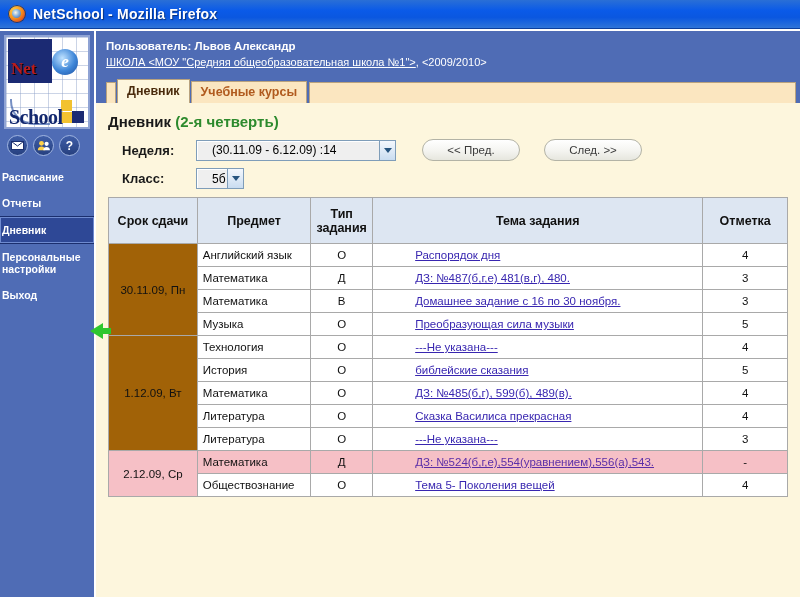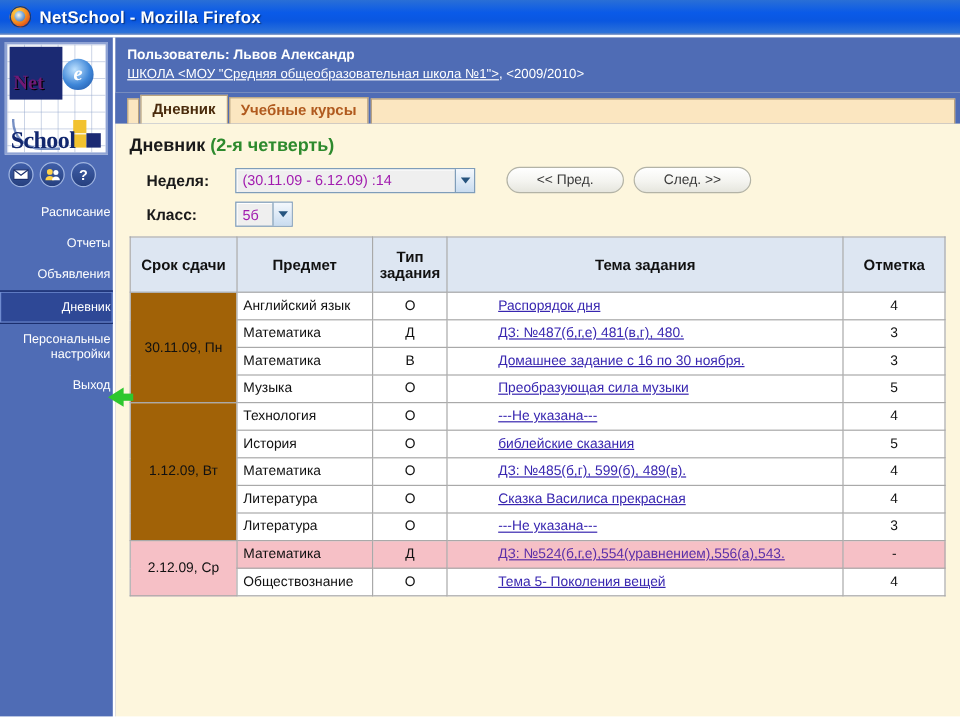--- a/index.html
+++ b/index.html
@@ -79,21 +79,21 @@
       linear-gradient(to right, rgba(140,160,200,.45) 1px, transparent 1px),
       linear-gradient(to bottom, rgba(140,160,200,.45) 1px, transparent 1px);
     background-size: 14px 14px;
   }
   .logo-navy {
     position: absolute; left: 2px; top: 2px; width: 44px; height: 44px;
     background: #1b2a73;
   }
   .logo-net {
     position: absolute; left: 5px; top: 22px;
-    color: #701a75; font-weight: bold; font-size: 17px;
+    color: #b91c1c; font-weight: bold; font-size: 17px;
     font-family: "Liberation Serif", serif;
     text-shadow: 1px 1px 0 #000;
   }
   .logo-school {
     position: absolute; left: 3px; top: 44px;
     color: #12276e; font-weight: bold; font-size: 20px;
     font-family: "Liberation Serif", serif;
     letter-spacing: -.5px;
     margin-top: 25px;
   }
@@ -123,22 +123,22 @@
     background: linear-gradient(180deg, #3f5ea8 0%, #26407f 100%);
     border: 1px solid #9fb4e0;
     color: #ffffff; font-size: 12px; font-weight: bold;
     display: flex; align-items: center; justify-content: center;
     cursor: pointer; line-height: 1;
   }
   .circ-icon svg { display:block; }
 
   .nav { display: flex; flex-direction: column; padding-top: 4px; }
   .nav-item {
-    color: #ffffff; font-size: 10.5px; font-weight: normal;
-    text-align: right; padding: 7px 2px; cursor: pointer;
+    color: #ffffff; font-size: 10.5px; font-weight: bold;
+    text-align: left; padding: 7px 2px; cursor: pointer;
     line-height: 12px;
   }
   .nav-item.active {
     background: #2e4896;
     border-top: 1px solid #1b2f6e;
     border-bottom: 1px solid #1b2f6e;
     box-shadow: inset 0 0 0 1px #6f8bd0;
   }
 
   .green-arrow {
@@ -223,38 +223,38 @@
     display: flex; align-items: center; margin-bottom: 7px;
   }
   .filter-label {
     font-size: 13px; font-weight: bold; color: #1a1a1a;
     width: 66px; margin-right: 8px;
   }
   .select {
     background: #efefef;
     border: 1px solid #7f9db9;
     height: 21px; display: inline-flex; align-items: center;
-    font-size: 12px; color: #a21caf; padding-left: 5px;
+    font-size: 12px; color: #000000; padding-left: 15px;
     cursor: pointer; box-shadow: inset 1px 1px 0 #fff;
   }
   .select.week { width: 200px; }
   .select.klass { width: 48px; }
   .select .val { flex: 1 1 auto; white-space: nowrap; }
   .select .arrow {
     width: 16px; height: 19px; flex: 0 0 16px;
     background: linear-gradient(180deg,#f4f8fd 0%,#c9dcf0 100%);
     border-left: 1px solid #7f9db9;
     display: flex; align-items: center; justify-content: center;
   }
   .select .arrow i {
     display: block; width: 0; height: 0;
     border-left: 4px solid transparent; border-right: 4px solid transparent;
     border-top: 5px solid #26547f;
   }
-  .navbtns { display: flex; gap: 8px; margin-left: 26px; }
+  .navbtns { display: flex; gap: 24px; margin-left: 26px; }
   .pillbtn {
     min-width: 98px; height: 22px;
     border-radius: 11px;
     background: linear-gradient(180deg, #ffffff 0%, #f4f4f0 55%, #e6e6de 100%);
     border: 1px solid #b3b3a6;
     font-size: 11.5px; color: #3a3a3a;
     display: flex; align-items: center; justify-content: center;
     cursor: pointer;
   }
 
@@ -349,21 +349,20 @@
             <circle cx="9.6" cy="3.8" r="2.1" fill="#ffffff"></circle>
             <path d="M6.3 10.2 c0-2 1.5-3.2 3.3-3.2 s3.3 1.2 3.3 3.2z" fill="#ffffff"></path>
           </svg>
         </div>
         <div class="circ-icon">?</div>
       </div>
 
       <div class="nav">
         <div class="nav-item">Расписание</div>
         <div class="nav-item">Отчеты</div>
-        <div class="nav-item">Объявления</div>
         <div class="nav-item active">Дневник</div>
         <div class="nav-item">Персональные настройки</div>
         <div class="nav-item">Выход</div>
       </div>
     </div>
 
     <div class="green-arrow"></div>
     <div class="green-arrow-tail"></div>
 
     <div class="content">

